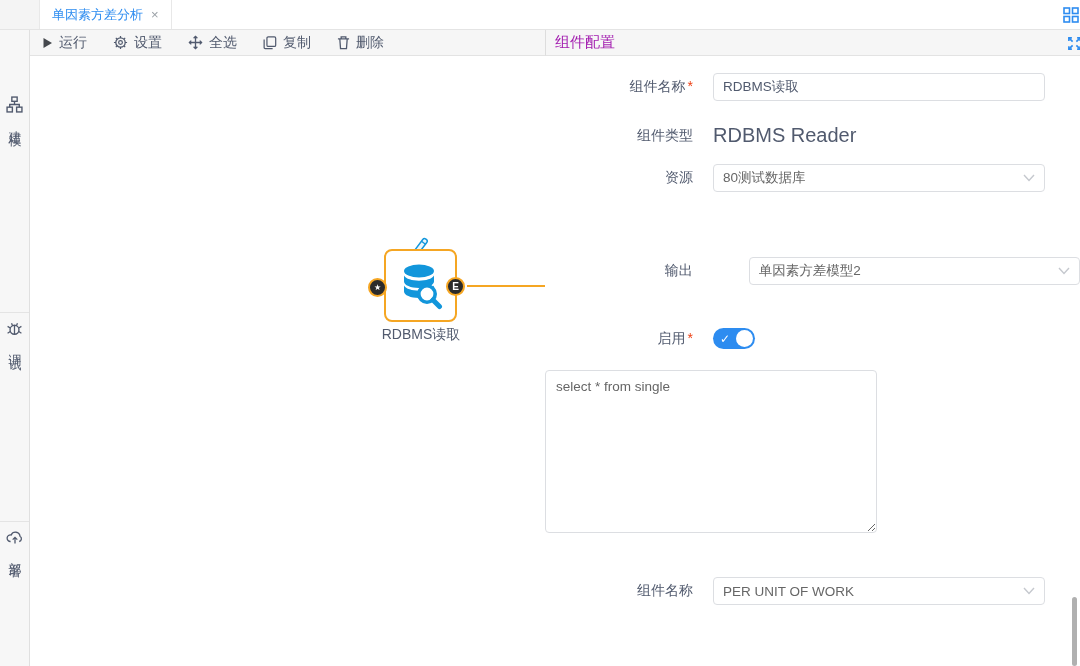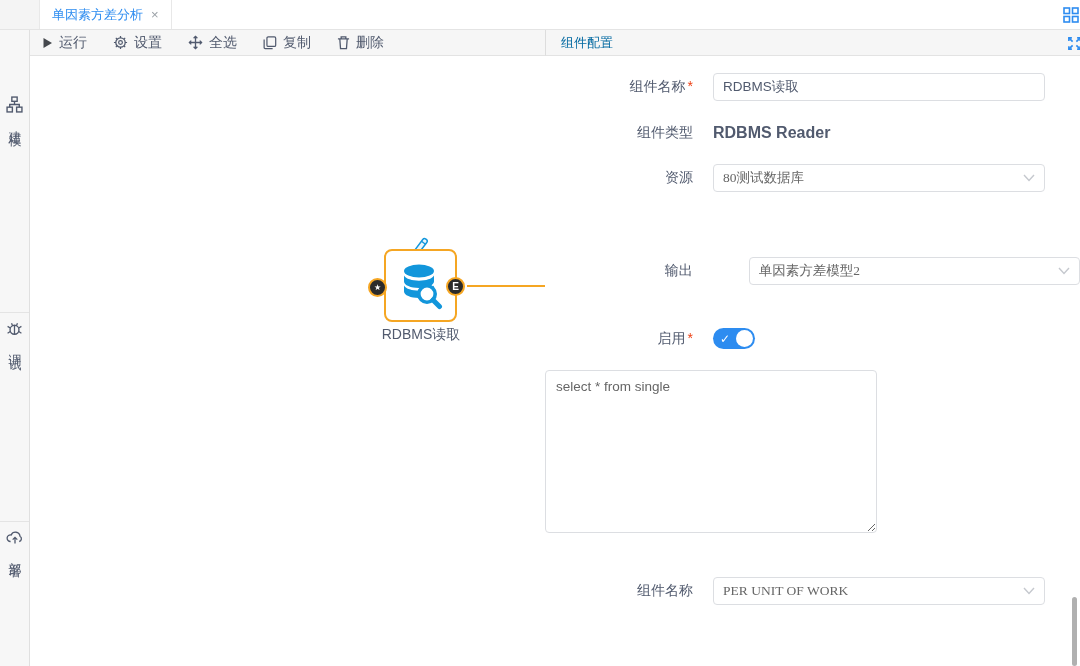--- a/index.html
+++ b/index.html
@@ -16,21 +16,21 @@
   .tab-close { color:#9aa0a6; font-size:13px; line-height:1; }
   .tabbar-spacer { flex:1; }
   .grid-icon { display:flex; align-items:center; padding-right:1px; }
 
   
   .row2 { position:absolute; left:0; top:30px; width:1080px; height:26px; display:flex; }
   .toolbar { width:515px; margin-left:30px; background:#f6f6f6; border-bottom:1px solid #e3e3e3;
     display:flex; align-items:center; gap:26px; padding-left:12px; }
   .tool { display:flex; align-items:center; gap:6px; font-size:14px; color:#515a6e; cursor:pointer; }
   .panel-header { flex:1; background:#f6f6f6; border-bottom:1px solid #e3e3e3; border-left:1px solid #ddd;
-    display:flex; align-items:center; font-size:13px; color:#0369a1; padding-left:15px; position:relative; }
+    display:flex; align-items:center; font-size:15px; color:#a21caf; padding-left:9px; position:relative; }
   .expand-icon { position:absolute; right:-2px; top:6px; }
 
   
   .sidebar { position:absolute; left:0; top:30px; width:30px; height:636px;
     background:#f7f7f7; border-right:1px solid #e0e0e0; display:flex; flex-direction:column; }
   .side-sec { display:flex; flex-direction:column; align-items:center; }
   .side-sec.s1 { height:283px; border-bottom:1px solid #e4e4e4; }
   .side-sec.s2 { height:209px; border-bottom:1px solid #e4e4e4; }
   .side-sec.s3 { flex:1; }
   .side-item { display:flex; flex-direction:column; align-items:center; gap:7px; cursor:pointer; }
@@ -57,22 +57,22 @@
   .panel-body { position:absolute; left:545px; top:56px; width:535px; height:590px;
     background:#fff; overflow:hidden; }
   .frow { position:absolute; left:0; width:535px; display:flex; align-items:center; }
   .flabel { width:148px; text-align:right; margin-right:20px; font-size:14px; color:#515a6e; white-space:nowrap; }
   .req { color:#ed4014; margin-left:2px; }
   .ctrl { width:332px; }
   .tbox { height:28px; border:1px solid #dcdee2; border-radius:4px; background:#fff;
     display:flex; align-items:center; padding:0 9px; font-size:13.5px; color:#515a6e; }
   input.tbox { width:332px; outline:none; font-family:inherit; }
   .select { justify-content:space-between; color:#666; cursor:pointer; }
-  .select .val { overflow:hidden; white-space:nowrap;font-family:Liberation Serif, serif; }
-  .static-val { font-size:16px; color:#515a6e;font-weight:bold; }
+  .select .val { overflow:hidden; white-space:nowrap; }
+  .static-val { font-size:20px; color:#515a6e; }
   .toggle { width:42px; height:21px; border-radius:11px; background:#2d8cf0; position:relative;
     cursor:pointer; display:flex; align-items:center; }
   .toggle .check { color:#fff; font-size:12px; margin-left:7px; }
   .toggle .knob { position:absolute; right:2px; top:2px; width:17px; height:17px;
     border-radius:50%; background:#fff; }
   textarea.sqlbox { width:332px; height:163px; border:1px solid #dcdee2; border-radius:4px;
     padding:8px 10px; font-size:13.5px; color:#666; font-family:inherit; resize:both; outline:none; }
   .row-name { top:17px; } .row-type { top:68px; } .row-res { top:108px; }
   .row-in { top:155px; } .row-out { top:201px;gap:36px; } .row-en { top:272px; }
   .row-sql { top:314px; align-items:flex-start; } .row-sql .flabel { padding-top:5px; }

